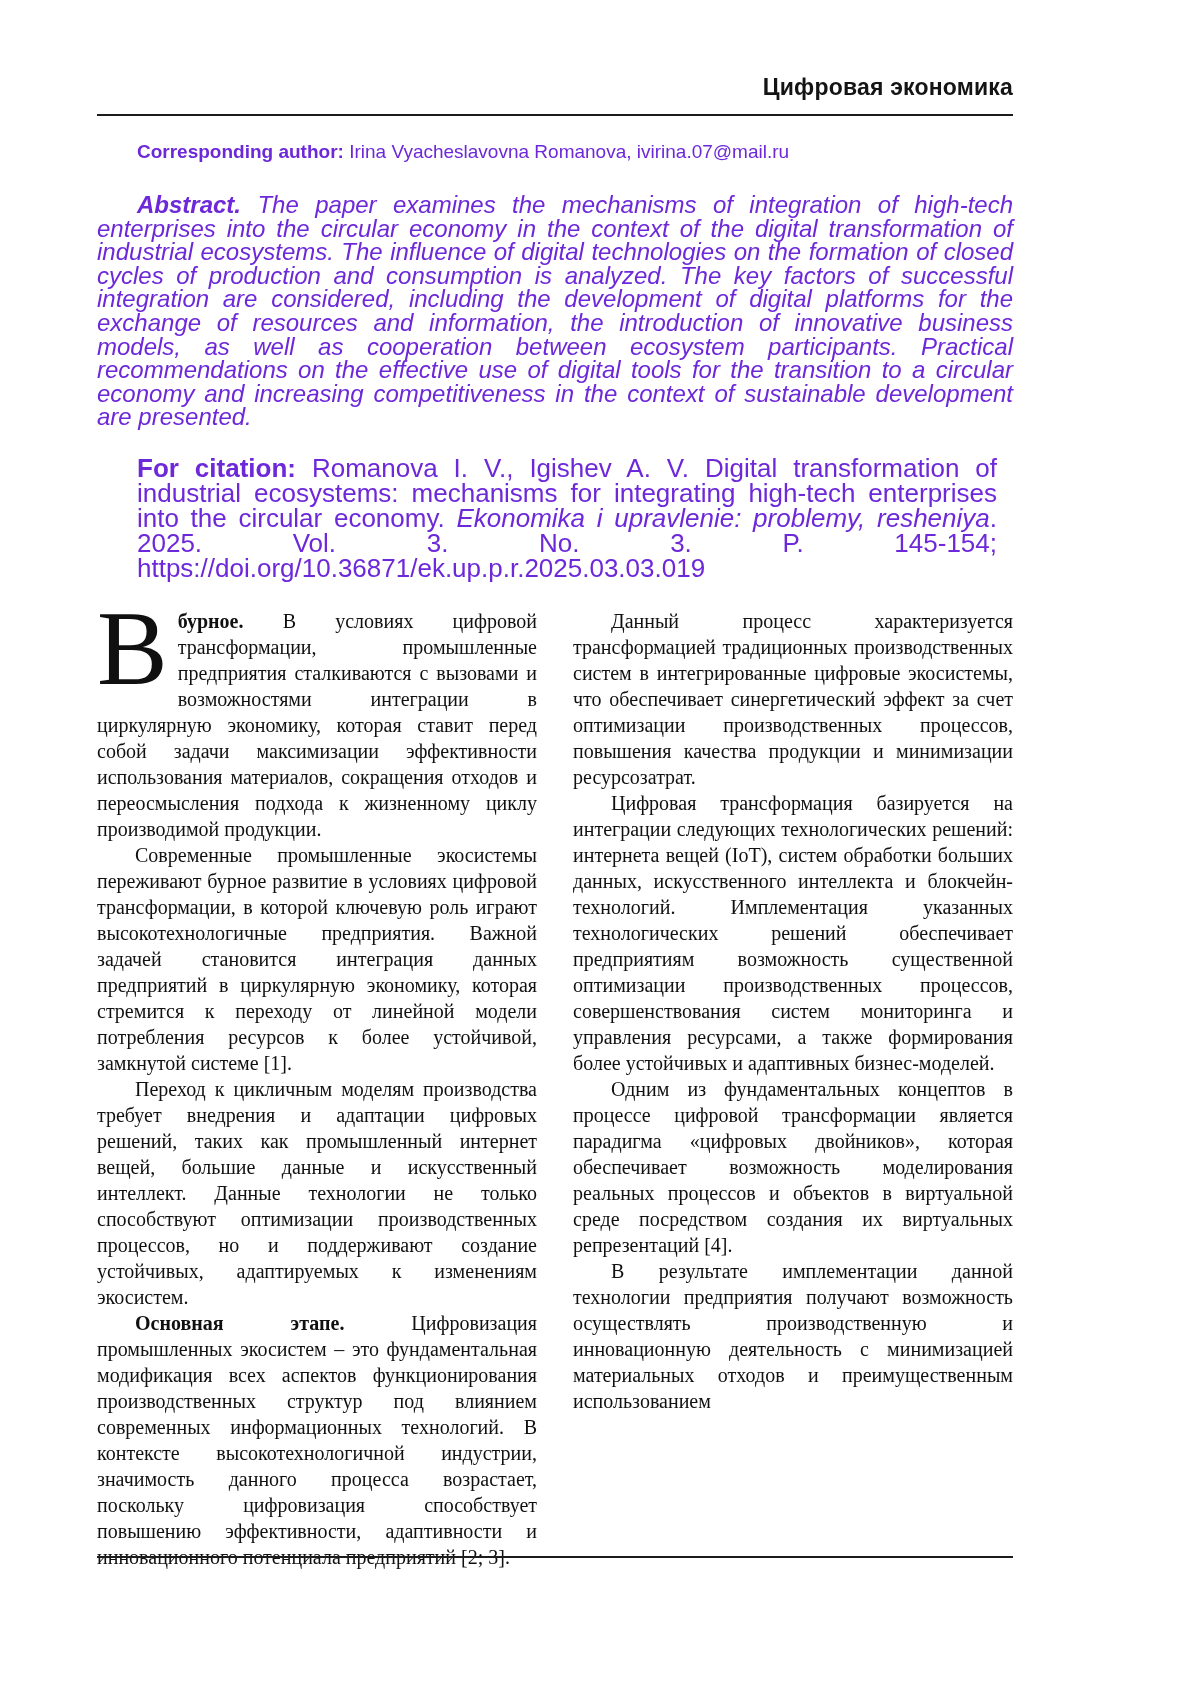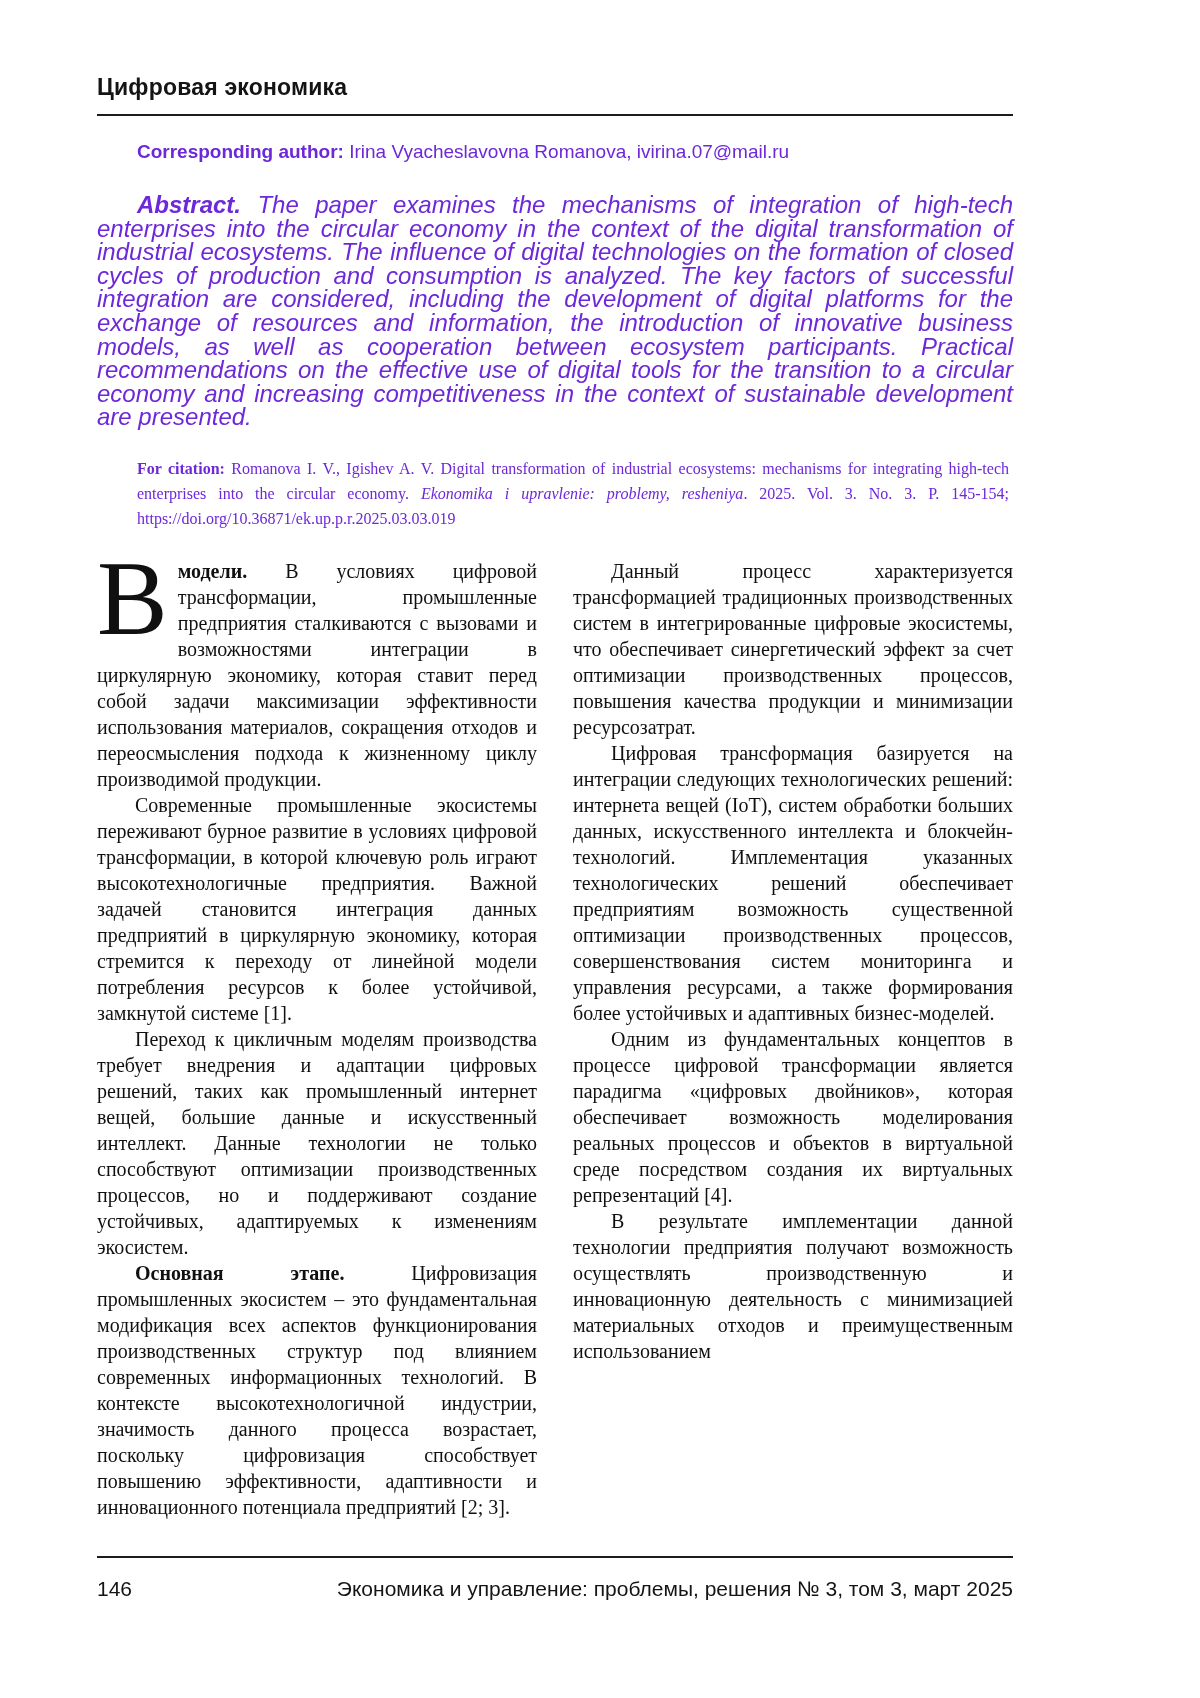--- a/index.html
+++ b/index.html
@@ -10,36 +10,37 @@
     font-family: "Liberation Serif", serif;
   }
   .content { position: absolute; left: 97px; right: 187px; top: 0; }
 
   
   .running-head {
     margin-top: 74px;
     font-family: "Liberation Sans", sans-serif;
     font-weight: 700; font-size: 23px; color: #141414;
     letter-spacing: 0.2px;
+    text-align: right;
   }
   .head-rule { border: 0; border-top: 2px solid #1c1c1c; margin: 13px 0 0 0; }
 
   
   .meta { font-family: "Liberation Sans", sans-serif; font-size: 19px; color: #6d28d9; }
   .corr { margin: 24px 0 0 0; text-indent: 40px; line-height: 24px; }
   .corr .label { font-weight: 700; }
   .abstract, .keywords {
     margin: 0; text-indent: 40px; text-align: justify;
     font-style: italic; font-size: 24px; line-height: 23.6px;
   }
   .abstract { margin-top: 29px; }
   .abstract .label, .keywords .label { font-weight: 700; }
   .citation {
-    margin: 27px 4px 0 40px; text-align: justify;
-    font-style: normal; font-size: 16px; line-height: 25px; font-family: Liberation Serif, serif;
+    margin: 27px 16px 0 40px; text-align: justify;
+    font-style: normal; font-size: 26px; line-height: 25px;
   }
   .citation .label { font-weight: 700; }
   .citation .journal { font-style: italic; }
 
   
   .body-cols {
     display: flex; gap: 36px; margin-top: 27px;
     font-family: "Liberation Serif", serif;
     font-size: 20px; line-height: 26px; text-align: justify; color: #101010;
   }
@@ -92,21 +93,21 @@
       <span class="journal">Ekonomika i upravlenie: problemy, resheniya</span><span>. 2025. Vol. 3. No. 3. P. 145-154;</span>
       <span>https://doi.org/10.36871/ek.up.p.r.2025.03.03.019</span>
     </p>
 
   </section>
 
   <section class="body-cols">
 
     <div class="col" lang="ru">
       <p class="no-indent">
-        <span class="dropcap">В</span><span class="lead">модели.</span>
+        <span class="dropcap">В</span><span class="lead">бурное.</span>
         <span>В условиях цифровой трансформации, промышленные предприятия сталкиваются с вызовами и возможностями интеграции в циркулярную экономику, которая ставит перед собой задачи максимизации эффективности использования материалов, сокращения отходов и переосмысления подхода к жизненному циклу производимой продукции.</span>
       </p>
       <p>Современные промышленные экосистемы переживают бурное развитие в условиях цифровой трансформации, в которой ключевую роль играют высокотехнологичные предприятия. Важной задачей становится интеграция данных предприятий в циркулярную экономику, которая стремится к переходу от линейной модели потребления ресурсов к более устойчивой, замкнутой системе [1].</p>
       <p>Переход к цикличным моделям производства требует внедрения и адаптации цифровых решений, таких как промышленный интернет вещей, большие данные и искусственный интеллект. Данные технологии не только способствуют оптимизации производственных процессов, но и поддерживают создание устойчивых, адаптируемых к изменениям экосистем.</p>
       <p>
         <span class="lead">Основная этапе.</span>
         <span>Цифровизация промышленных экосистем – это фундаментальная модификация всех аспектов функционирования производственных структур под влиянием современных информационных технологий. В контексте высокотехнологичной индустрии, значимость данного процесса возрастает, поскольку цифровизация способствует повышению эффективности, адаптивности и инновационного потенциала предприятий [2; 3].</span>
       </p>
     </div>
 
@@ -116,17 +117,13 @@
       <p>Одним из фундаментальных концептов в процессе цифровой трансформации является парадигма «цифровых двойников», которая обеспечивает возможность моделирования реальных процессов и объектов в виртуальной среде посредством создания их виртуальных репрезентаций [4].</p>
       <p>В результате имплементации данной технологии предприятия получают возможность осуществлять производственную и инновационную деятельность с минимизацией материальных отходов и преимущественным использованием</p>
     </div>
 
   </section>
 
 </div>
 
 <footer class="footer">
   <hr class="footer-rule">
-  <div class="footer-row">
-    <span>146</span>
-    <span>Экономика и управление: проблемы, решения № 3, том 3, март 2025</span>
-  </div>
 </footer>
 
 </body></html>

